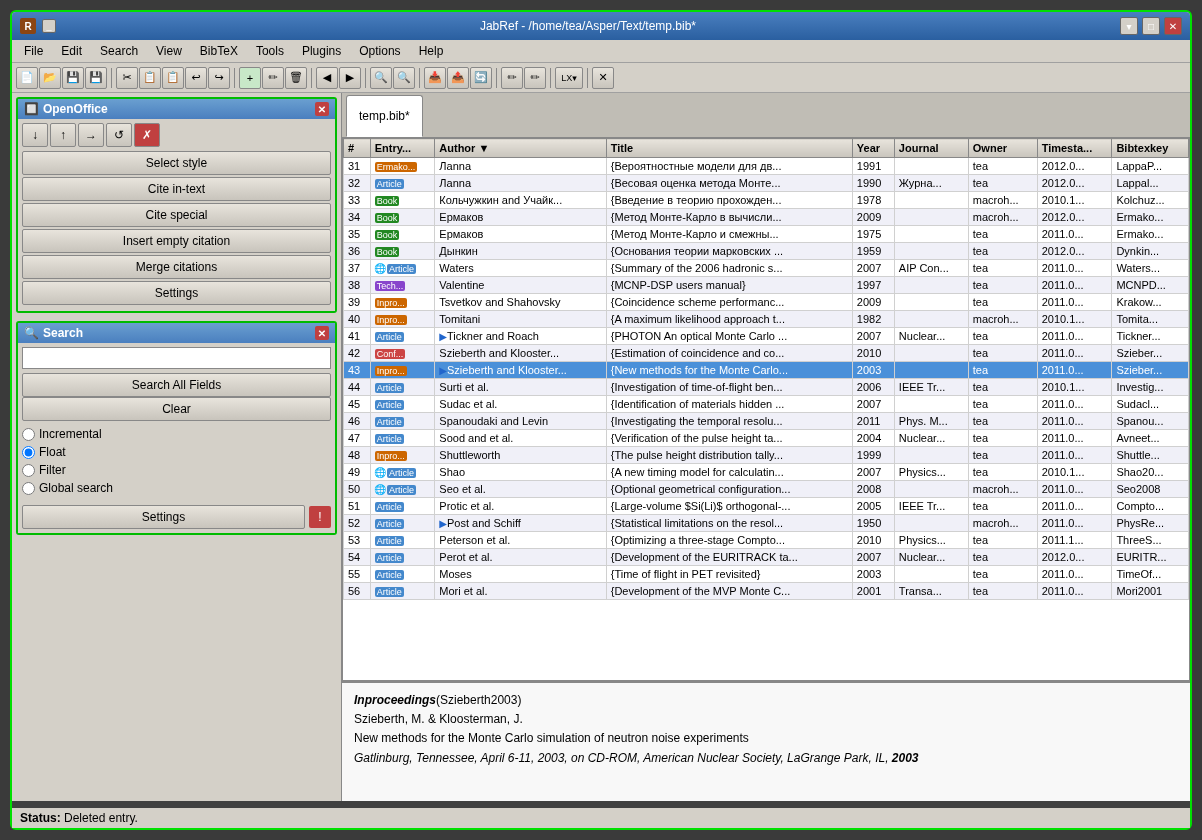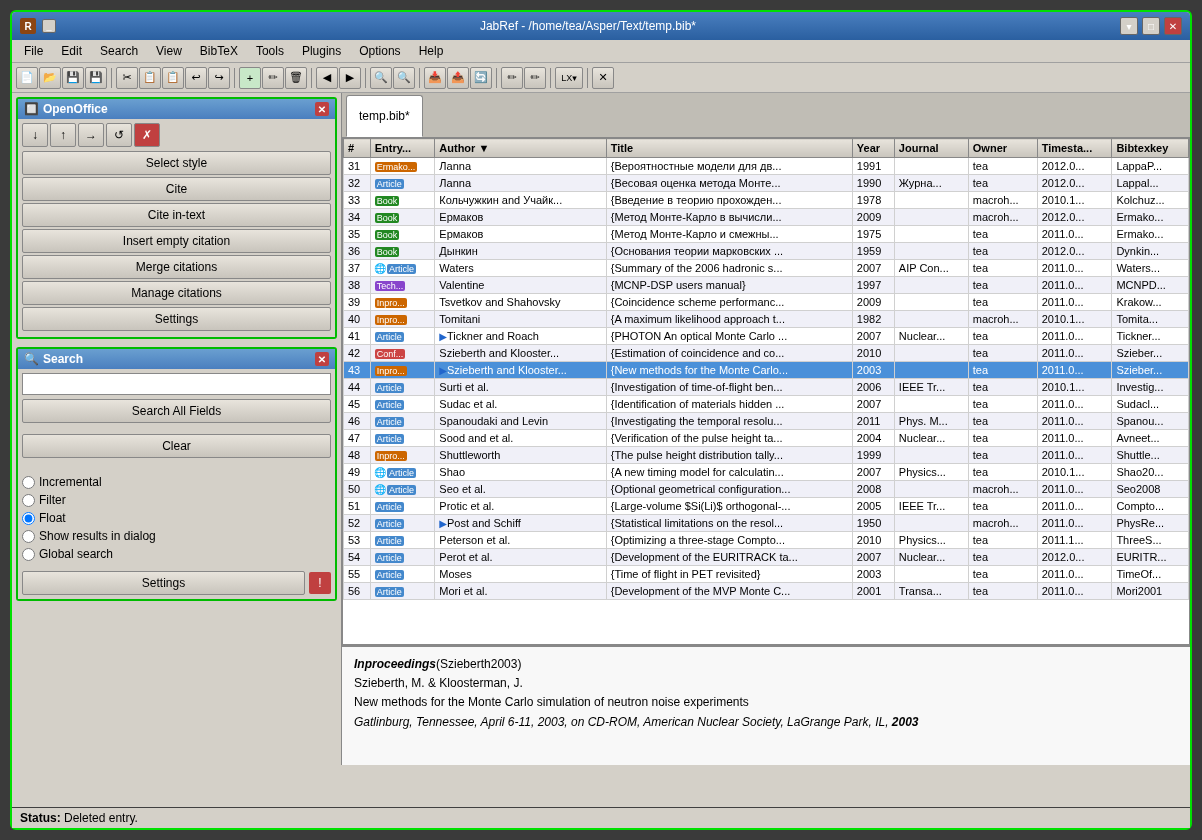--- a/index.html
+++ b/index.html
@@ -196,21 +196,21 @@
     .search-btn {
       display: block;
       width: 100%;
       padding: 4px;
       background: linear-gradient(to bottom, #e8e4dc, #c8c4bc);
       border: 1px solid #888;
       border-radius: 2px;
       cursor: pointer;
       text-align: center;
       font-size: 12px;
-      margin-bottom: 11px;
+      margin-bottom: 0;
     }
     .search-footer {
       display: flex;
       align-items: center;
       justify-content: space-between;
       margin-top: 4px;
     }
     .search-settings-btn {
       flex: 1;
       padding: 4px;
@@ -310,24 +310,23 @@
       overflow: auto;
       font-size: 12px;
       line-height: 1.6;
     }
     .preview-title {
       font-style: italic;
       font-weight: bold;
     }
     .status-bar {
       background: #d4d0c8;
-      border-top: 1px solid #404040;
+      border-top: 7px solid #404040;
       padding: 3px 8px;
       font-size: 12px;
-      margin-top: 42px;
     }
     .close-panel-btn {
       width: 14px;
       height: 14px;
       background: #d4d0c8;
       border: 1px solid #666;
       border-radius: 2px;
       display: flex;
       align-items: center;
       justify-content: center;
@@ -434,25 +433,24 @@
         </div>
         <div class="panel-body">
           <div class="oo-toolbar">
             <div class="oo-btn">↓</div>
             <div class="oo-btn">↑</div>
             <div class="oo-btn">→</div>
             <div class="oo-btn">↺</div>
             <div class="oo-btn" style="background:#c04040;color:white;">✗</div>
           </div>
           <button class="panel-button">Select style</button>
-          <button class="panel-button">Cite</button>
           <button class="panel-button">Cite in-text</button>
+          <button class="panel-button">Cite special</button>
           <button class="panel-button">Insert empty citation</button>
           <button class="panel-button">Merge citations</button>
-          <button class="panel-button">Manage citations</button>
           <button class="panel-button">Settings</button>
         </div>
       </div>
 
       <div class="panel-section">
         <div class="panel-header">
           <div class="panel-header-left">
             <span>🔍</span>
             <span>Search</span>
           </div>
@@ -461,30 +459,26 @@
         <div class="panel-body">
           <input class="search-input" type="text" value="" style="">
           <button class="search-btn">Search All Fields</button>
           <button class="search-btn">Clear</button>
           <div class="radio-group">
             <label class="radio-item">
               <input type="radio" name="search-mode" style="">
               <span>Incremental</span>
             </label>
             <label class="radio-item">
-              <input type="radio" name="search-mode" style="">
-              <span>Filter</span>
-            </label>
-            <label class="radio-item">
               <input type="radio" name="search-mode" checked="" style="">
               <span>Float</span>
             </label>
             <label class="radio-item">
               <input type="radio" name="search-mode" style="">
-              <span>Show results in dialog</span>
+              <span>Filter</span>
             </label>
             <label class="radio-item">
               <input type="radio" name="search-mode" style="">
               <span>Global search</span>
             </label>
           </div>
           <div class="search-footer">
             <button class="search-settings-btn">Settings</button>
             <div class="search-warning">!</div>
           </div>

